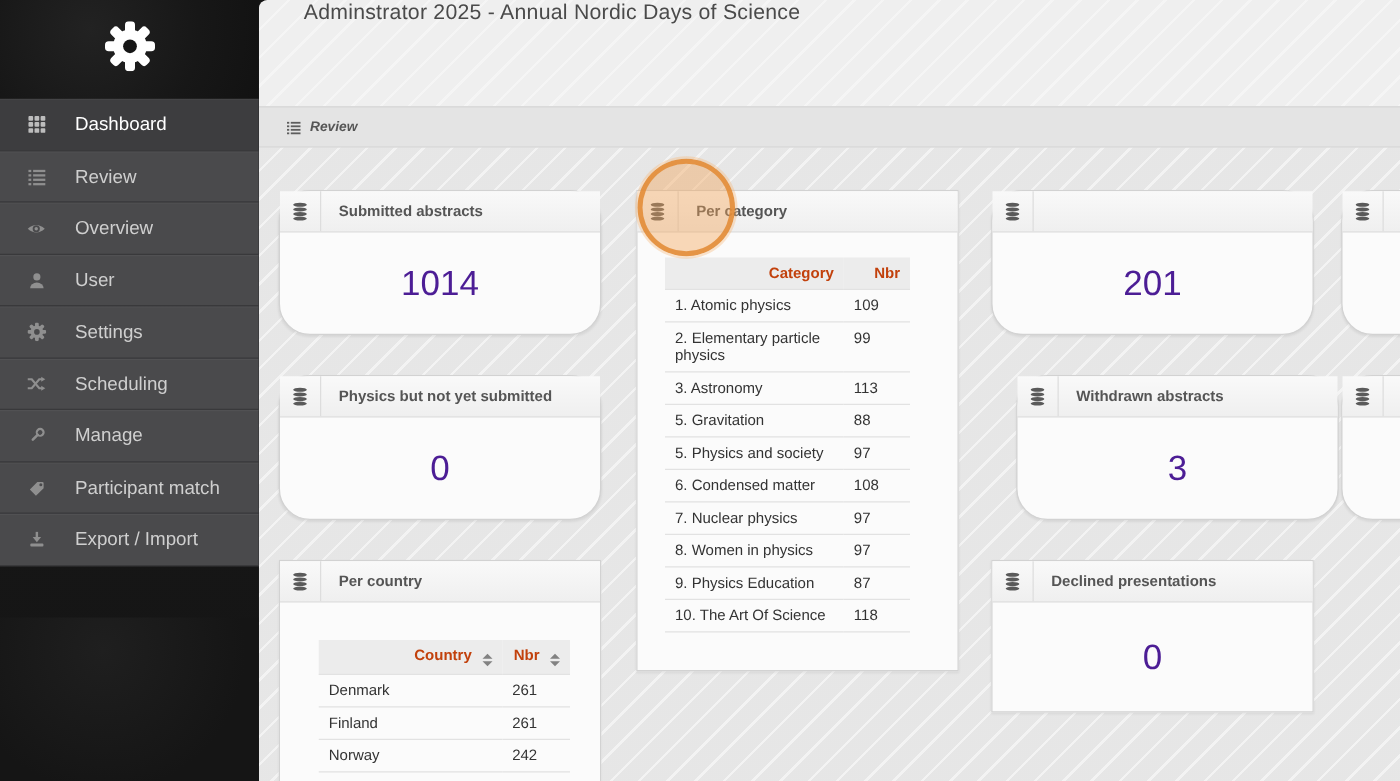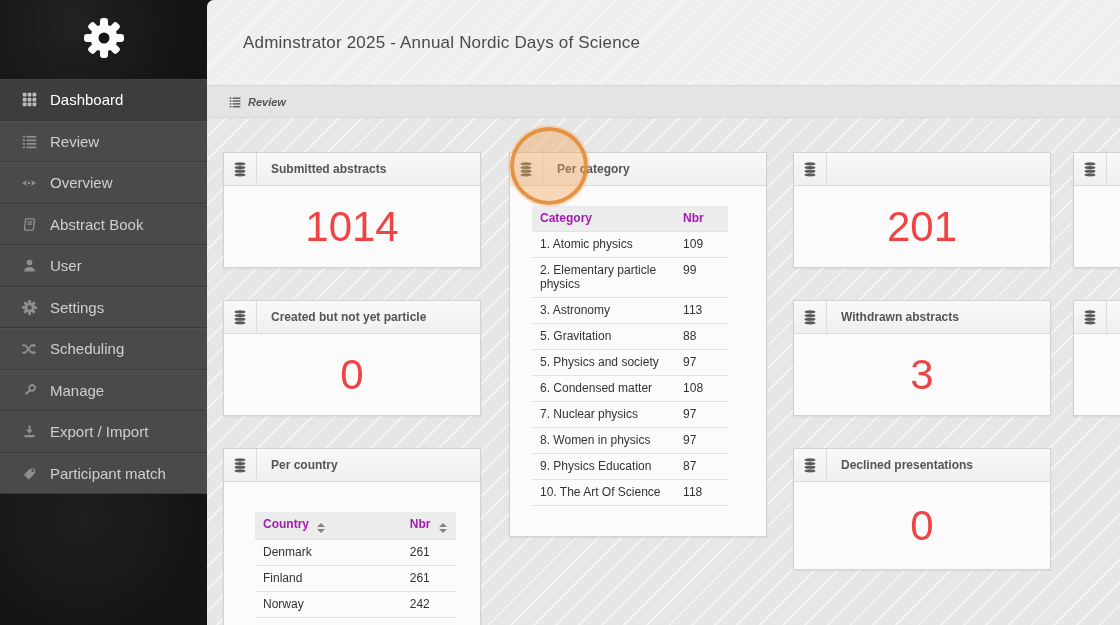--- a/index.html
+++ b/index.html
@@ -5,76 +5,76 @@
   * { margin:0; padding:0; box-sizing:border-box; }
   html,body { width:1120px; height:625px; overflow:hidden; }
   body { font-family:"Liberation Sans","DejaVu Sans",sans-serif; background:#141414; position:relative; }
 
   
   .sidebar { position:absolute; left:0; top:0; width:207px; height:625px;
     background:linear-gradient(#181818,#151515); z-index:2; }
   .logo-area { height:79px; display:flex; align-items:center; justify-content:center;
     background:radial-gradient(circle at 35% 30%, #222 0%, #171717 60%, #121212 100%); }
   .menu { list-style:none; }
-  .menu li { height:41.5px; display:flex; align-items:center; gap:13px; padding-left:21px;
+  .menu li { height:41.5px; display:flex; align-items:center; gap:23px; padding-left:21px;
     background:#4a4a4c; border-bottom:1px solid #39393b; border-top:1px solid rgba(255,255,255,0.04);
     color:#cfcfcf; font-size:15px; cursor:pointer; }
   .menu li .mi { width:16px; height:16px; color:#8f8f8f; display:flex; align-items:center; justify-content:center; flex:0 0 16px; }
   .menu li.active { background:#3d3d3f; color:#ffffff; }
   .menu li.active .mi { color:#bdbdbd; }
   .sidebar-bottom { position:absolute; left:0; right:0; bottom:0; top:494px;
     background:radial-gradient(circle at 40% 20%, #1f1f1f 0%, #151515 70%); }
 
   
   .content { position:absolute; left:207px; top:0; width:913px; height:625px;
     background:#e9e9e9; border-top-left-radius:7px; overflow:hidden; z-index:1;
     background-image:repeating-linear-gradient(135deg, rgba(255,255,255,0.45) 0px, rgba(255,255,255,0.45) 2px, rgba(0,0,0,0.012) 2px, rgba(0,0,0,0.012) 16px); }
-  .titlebar { height:85px; display:flex; align-items:center; padding-left:36px;
+  .titlebar { height:85px; display:flex; padding-left:36px;
     background:rgba(246,246,246,0.55); }
   .titlebar h1 { font-size:17px; font-weight:normal; color:#4a4a4a; letter-spacing:0.2px; }
   .breadcrumb { position:relative; height:33px; background:#e4e4e4;
     border-top:1px solid #d6d6d6; border-bottom:1px solid #d8d8d8;
     display:flex; align-items:center; gap:7px; padding-left:22px;
     font-size:11px; font-style:italic; font-weight:bold; color:#555; cursor:pointer; }
   .bc-icon { color:#5d5d5d; display:flex; }
 
   
   .cards { position:absolute; left:0; top:119px; right:0; bottom:0; }
   .card { position:absolute; width:258px; background:#fbfbfb; border:1px solid #d2d2d2;
     box-shadow:0 1px 2px rgba(0,0,0,0.07); }
   .card-head { height:33px; display:flex; align-items:stretch;
     background:linear-gradient(#f9f9f9,#efefef); border-bottom:1px solid #dcdcdc; }
   .card-icon { width:33px; border-right:1px solid #ddd; display:flex; align-items:center;
     justify-content:center; color:#5a5a5a; flex:0 0 33px; }
   .card-title { display:flex; align-items:center; padding-left:14px; font-size:12px;
     font-weight:bold; color:#555; }
   .card-value { display:flex; align-items:center; justify-content:center;
-    font-size:42px; color:#ef4444; }
-  .vcard { height:116px; }
+    font-size:28px; color:#4c1d95; }
+  .vcard { height:116px;border-radius:25px; }
   .vcard .card-value { height:82px; }
 
   table { border-collapse:collapse; font-size:12px; color:#333; }
   .cat-table { margin:20px 20px 0 22px; width:196px; }
   .cty-table { margin:30px 26px 0 31px; width:201px; }
-  th { text-align:left; font-weight:bold; background:#ececec; color:#a21caf; }
+  th { text-align:right; font-weight:bold; background:#ececec; color:#c2410c; }
   th, td { padding:5px 8px 6px 8px; border-bottom:1px solid #e2e2e2; vertical-align:top; }
   th:last-child, td:last-child { width:27%; }
   .cty-table th { white-space:nowrap;margin-left:45px; }
   .sort-glyph { display:inline-flex; flex-direction:column; gap:2px; margin-left:5px; vertical-align:1px; }
   .sort-glyph i { width:0; height:0; border-left:4px solid transparent; border-right:4px solid transparent; }
   .sort-glyph .up { border-bottom:4px solid #828282; }
   .sort-glyph .dn { border-top:4px solid #828282; }
 
   
   .pos-submitted { left:16px;  top:33px; }
   .pos-created   { left:16px;  top:181px; }
   .pos-country   { left:16px;  top:329px; height:300px; }
   .pos-category  { left:302px; top:33px;  height:385px; }
   .pos-oral      { left:586px; top:33px; }
-  .pos-withdrawn { left:586px; top:181px; }
+  .pos-withdrawn { left:606px; top:181px; }
   .pos-declined  { left:586px; top:329px; height:122px; }
   .pos-declined .card-value { height:88px; }
   .pos-partial-a { left:866px; top:33px; }
   .pos-partial-c { left:866px; top:181px; }
 
   
   .click-ring { position:absolute; left:303px; top:8px; width:78px; height:78px;
     border-radius:50%; background:rgba(243,164,88,0.42); border:4px solid rgba(226,139,53,0.88);
     box-shadow:0 0 0 2px rgba(245,180,115,0.35); z-index:5; pointer-events:none; }
 </style>
@@ -133,32 +133,20 @@
         <svg width="16" height="16" viewBox="0 0 20 20">
           <path d="M1.5 10 Q10 2.5 18.5 10 Q10 17.5 1.5 10 Z" fill="currentColor"></path>
           <circle cx="10" cy="10" r="3.6" fill="#4a4a4c"></circle>
           <circle cx="10" cy="10" r="1.7" fill="currentColor"></circle>
         </svg>
       </span>
       <span>Overview</span>
     </li>
     <li>
       <span class="mi">
-        <svg width="15" height="15" viewBox="0 0 20 20">
-          <g transform="skewX(-6)">
-            <rect x="5" y="2.5" width="12" height="15" rx="1.5" fill="none" stroke="currentColor" stroke-width="1.8"></rect>
-            <line x1="8" y1="6.5" x2="14.5" y2="6.5" stroke="currentColor" stroke-width="1.4"></line>
-            <line x1="8" y1="9.5" x2="14.5" y2="9.5" stroke="currentColor" stroke-width="1.4"></line>
-          </g>
-        </svg>
-      </span>
-      <span>Abstract Book</span>
-    </li>
-    <li>
-      <span class="mi">
         <svg width="15" height="15" viewBox="0 0 20 20" fill="currentColor">
           <circle cx="10" cy="6" r="3.8"></circle>
           <path d="M2.8 18 a7.2 6 0 0 1 14.4 0 z"></path>
         </svg>
       </span>
       <span>User</span>
     </li>
     <li>
       <span class="mi">
         <svg width="15" height="15" viewBox="0 0 40 40">
@@ -192,36 +180,36 @@
             <circle cx="10" cy="5" r="3.6" fill="none" stroke="currentColor" stroke-width="2.4"></circle>
             <rect x="8.2" y="4.5" width="3.6" height="2.8" fill="#4a4a4c"></rect>
             <rect x="8.6" y="7.5" width="2.8" height="10" rx="1.4" fill="currentColor"></rect>
           </g>
         </svg>
       </span>
       <span>Manage</span>
     </li>
     <li>
       <span class="mi">
+        <svg width="15" height="15" viewBox="0 0 20 20">
+          <path d="M2.5 11.5 L10.5 3.5 H16 a1.2 1.2 0 0 1 1.2 1.2 V10 L9 18 Z" fill="currentColor"></path>
+          <circle cx="14.2" cy="6.4" r="1.6" fill="#4a4a4c"></circle>
+        </svg>
+      </span>
+      <span>Participant match</span>
+    </li>
+    <li>
+      <span class="mi">
         <svg width="15" height="15" viewBox="0 0 20 20" fill="currentColor">
           <rect x="8.7" y="2" width="2.6" height="6"></rect>
           <path d="M5.5 7.5 H14.5 L10 13 Z"></path>
           <rect x="3" y="14.5" width="14" height="3" rx="1"></rect>
         </svg>
       </span>
       <span>Export / Import</span>
-    </li>
-    <li>
-      <span class="mi">
-        <svg width="15" height="15" viewBox="0 0 20 20">
-          <path d="M2.5 11.5 L10.5 3.5 H16 a1.2 1.2 0 0 1 1.2 1.2 V10 L9 18 Z" fill="currentColor"></path>
-          <circle cx="14.2" cy="6.4" r="1.6" fill="#4a4a4c"></circle>
-        </svg>
-      </span>
-      <span>Participant match</span>
     </li>
   </ul>
   <div class="sidebar-bottom"></div>
 </div>
 
 <div class="content">
   <div class="titlebar">
     <h1>Adminstrator 2025 - Annual Nordic Days of Science</h1>
   </div>
 
@@ -262,21 +250,21 @@
     <div class="card vcard pos-created">
       <div class="card-head">
         <span class="card-icon">
           <svg width="16" height="17" viewBox="0 0 20 21" fill="currentColor">
             <ellipse cx="10" cy="3.4" rx="6.8" ry="2"></ellipse>
               <ellipse cx="10" cy="8" rx="6.8" ry="2"></ellipse>
             <ellipse cx="10" cy="12.6" rx="6.8" ry="2"></ellipse>
               <ellipse cx="10" cy="17.2" rx="6.8" ry="2"></ellipse>
           </svg>
         </span>
-        <span class="card-title">Created but not yet particle</span>
+        <span class="card-title">Physics but not yet submitted</span>
       </div>
       <div class="card-value">0</div>
     </div>
 
     <div class="card pos-country">
       <div class="card-head">
         <span class="card-icon">
           <svg width="16" height="17" viewBox="0 0 20 21" fill="currentColor">
             <ellipse cx="10" cy="3.4" rx="6.8" ry="2"></ellipse>
               <ellipse cx="10" cy="8" rx="6.8" ry="2"></ellipse>

